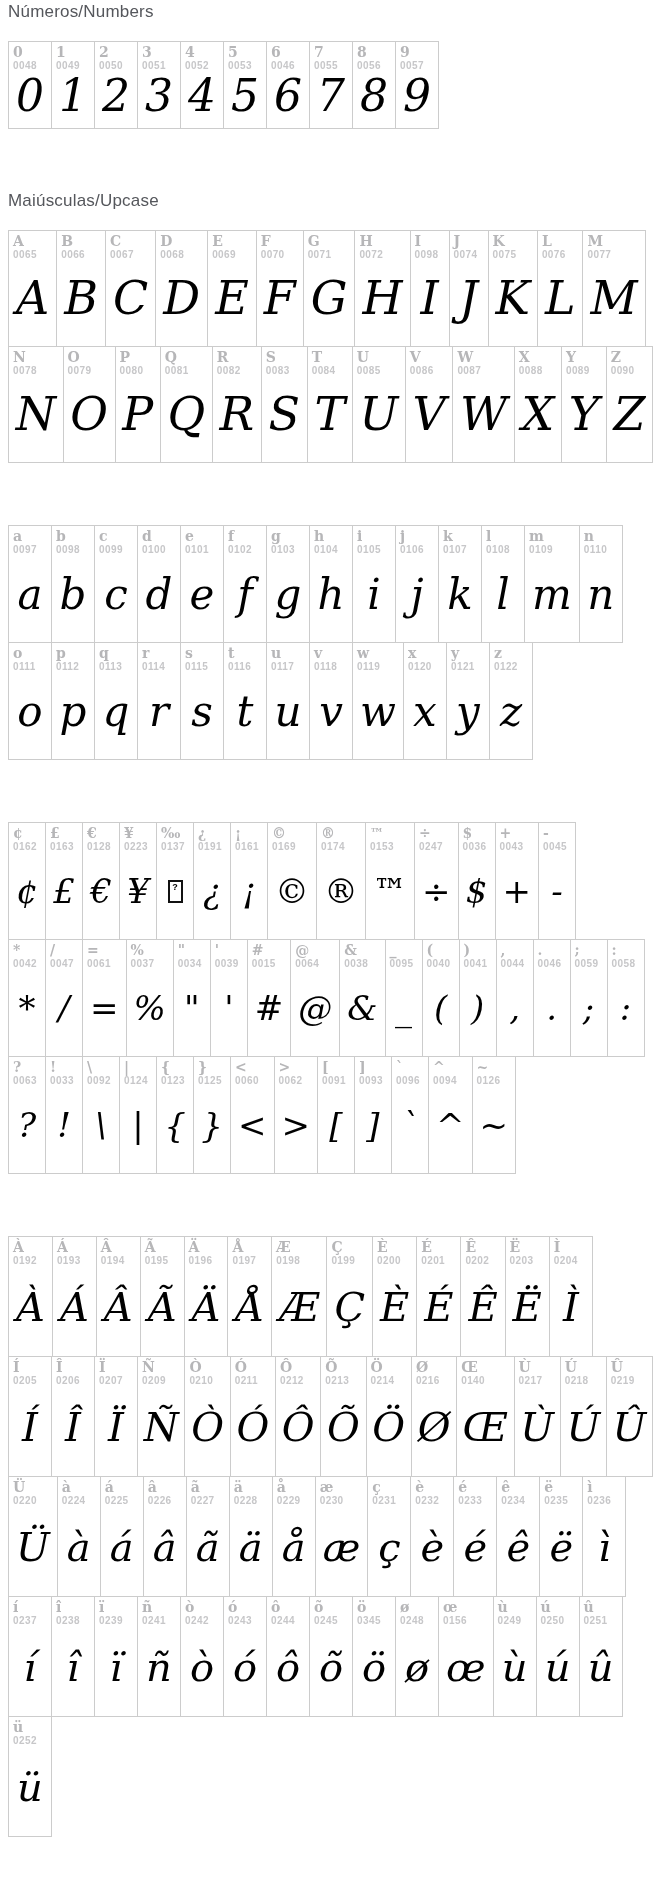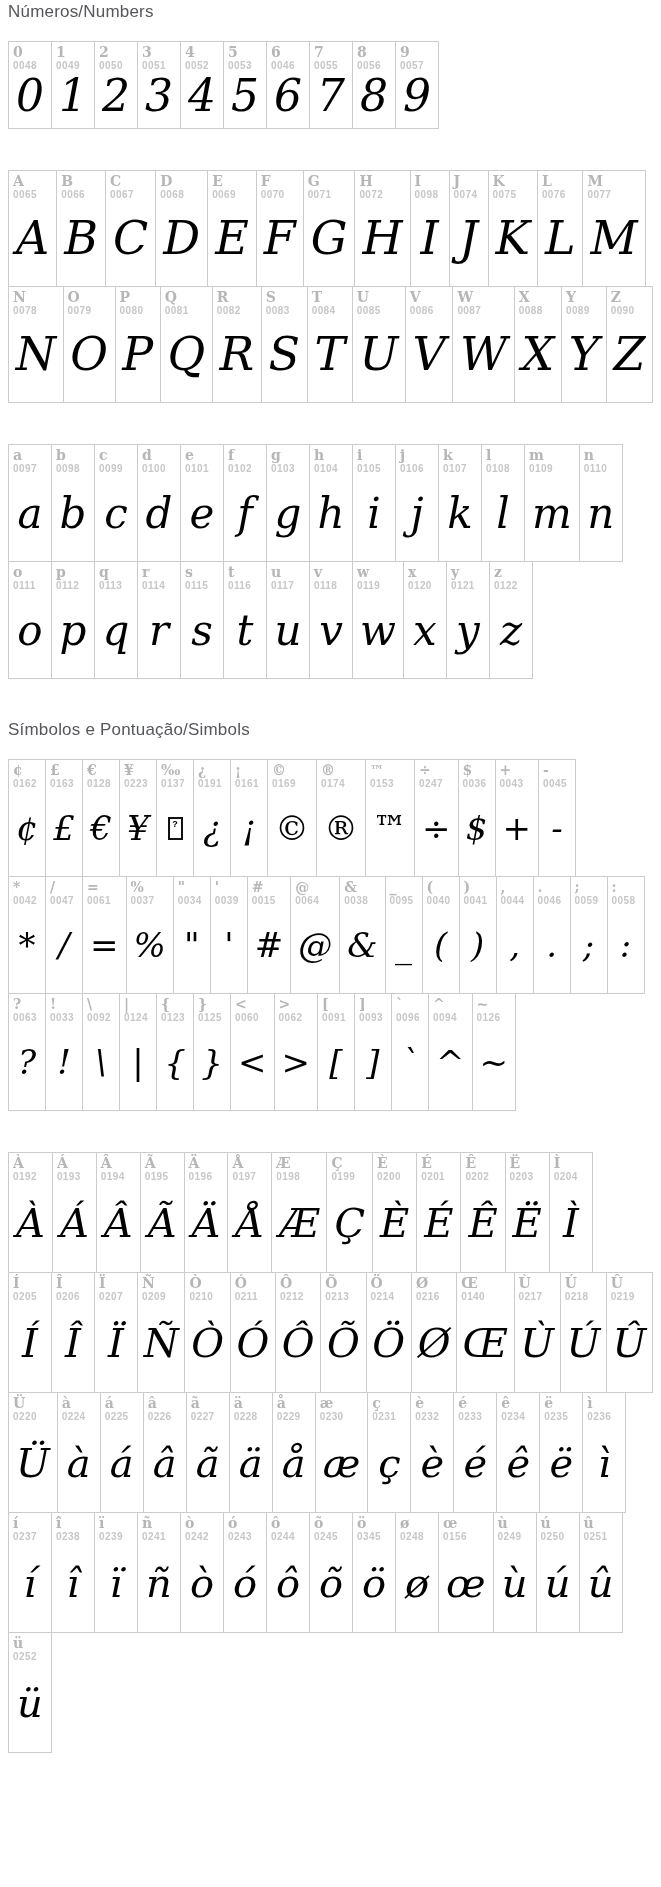--- a/index.html
+++ b/index.html
@@ -8,21 +8,21 @@
     background: #ffffff;
     font-family: "Liberation Sans", sans-serif;
   }
   body {
     width: 661px;
     height: 1887px;
     overflow: hidden;
   }
   #app { padding: 2px 8px 0 8px; }
 
-  .section { margin-bottom: 41px; }
+  .section { margin-bottom: 62px; }
   .section-title {
     font-weight: 400;
     font-size: 17px;
     color: #55575c;
     margin: 0 0 19px 0;
     letter-spacing: 0.2px;
   }
 
   .glyph-row { display: flex; align-items: stretch; }
   .glyph-row + .glyph-row { margin-top: -1px; }
@@ -168,20 +168,21 @@
         <div class="cell">
           <div class="cell-label">
             <span class="cell-char">9</span>
             <span class="cell-code">0057</span>
           </div>
           <div class="cell-glyph">9</div>
         </div>
       </div>
     </section>
     <section class="section">
+      <h2 class="section-title">Maiúsculas/Upcase</h2>
       <div class="glyph-row row-uppercase">
         <div class="cell">
           <div class="cell-label">
             <span class="cell-char">A</span>
             <span class="cell-code">0065</span>
           </div>
           <div class="cell-glyph">A</div>
         </div>
         <div class="cell">
           <div class="cell-label">
@@ -544,21 +545,20 @@
         <div class="cell">
           <div class="cell-label">
             <span class="cell-char">z</span>
             <span class="cell-code">0122</span>
           </div>
           <div class="cell-glyph">z</div>
         </div>
       </div>
     </section>
     <section class="section">
-      <h2 class="section-title">Símbolos e Pontuação/Simbols</h2>
       <div class="glyph-row row-symbols">
         <div class="cell">
           <div class="cell-label">
             <span class="cell-char">¢</span>
             <span class="cell-code">0162</span>
           </div>
           <div class="cell-glyph">¢</div>
         </div>
         <div class="cell">
           <div class="cell-label">

